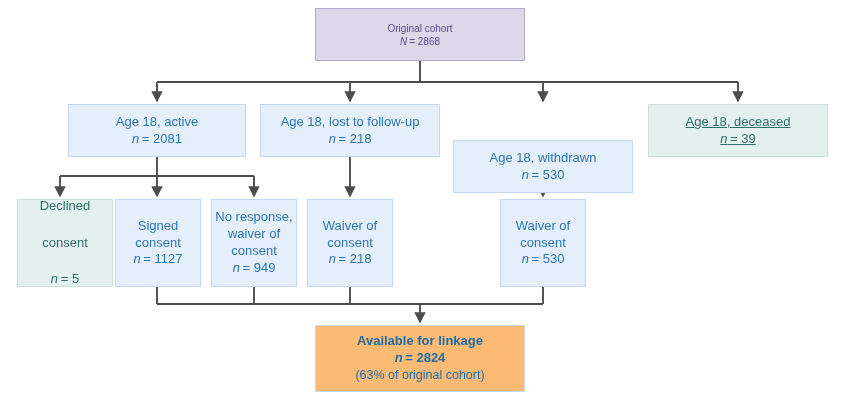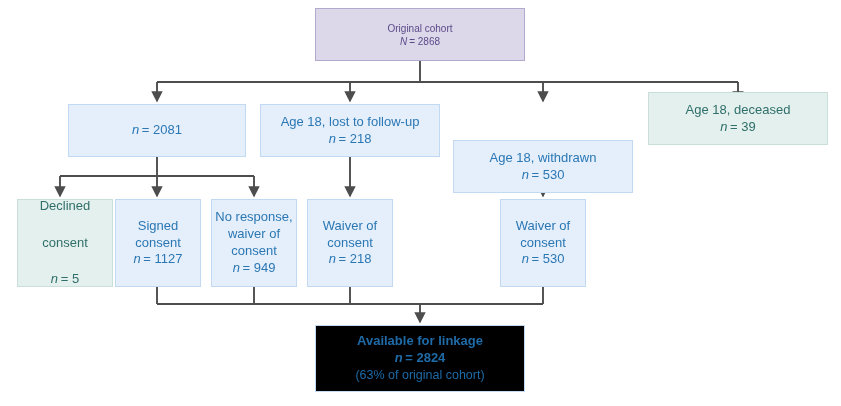--- a/index.html
+++ b/index.html
@@ -53,21 +53,21 @@
     background: #e5effb;
     border-color: #c2daf1;
     color: #2a77b4;
   }
   .v-green {
     background: #e4f0ed;
     border-color: #cadfda;
     color: #2f6f6a;
   }
   .v-final {
-    background: #000000;
+    background: #fdba74;
     border-color: #c2daf1;
     color: #1e6ba8;
   }
   .s-14 { font-size: 10px; }
   .s-13 { font-size: 13px; }
   .ital { font-style: italic; }
   .bold { font-weight: bold; }
   .sub { font-size: 12.5px; }
 </style>
 </head>
@@ -114,34 +114,35 @@
       <path d="M 420 304 L 420 322" marker-end="url(#arrow)"></path>
     </g>
   </svg>
 
   <div class="node v-purple s-14" style="left:315px; top:8px; width:210px; height:53px;">
     <span class="ln">Original cohort</span>
     <span class="ln"><i class="ital">N</i> <span>= 2868</span></span>
   </div>
 
   <div class="node v-blue s-13" style="left:68px; top:104px; width:178px; height:53px;">
+    <span class="ln">Age 18, active</span>
     <span class="ln"><i class="ital">n</i> <span>= 2081</span></span>
   </div>
 
   <div class="node v-blue s-13" style="left:260px; top:104px; width:180px; height:53px;">
     <span class="ln">Age 18, lost to follow-up</span>
     <span class="ln"><i class="ital">n</i> <span>= 218</span></span>
   </div>
 
   <div class="node v-blue s-13" style="left:453px; top:104px; width:180px; height:53px;margin-top:36px;">
     <span class="ln">Age 18, withdrawn</span>
     <span class="ln"><i class="ital">n</i> <span>= 530</span></span>
   </div>
 
-  <div class="node v-green s-13" style="left:648px; top:92px; width:180px; height:53px;">
+  <div class="node v-green s-13" style="left:648px; top:104px; width:180px; height:53px;text-decoration:underline;">
     <span class="ln">Age 18, deceased</span>
     <span class="ln"><i class="ital">n</i> <span>= 39</span></span>
   </div>
 
   <div class="node v-green s-13" style="left:17px; top:199px; width:96px; height:88px;gap:20px;">
     <span class="ln">Declined</span>
     <span class="ln">consent</span>
     <span class="ln"><i class="ital">n</i> <span>= 5</span></span>
   </div>
 

